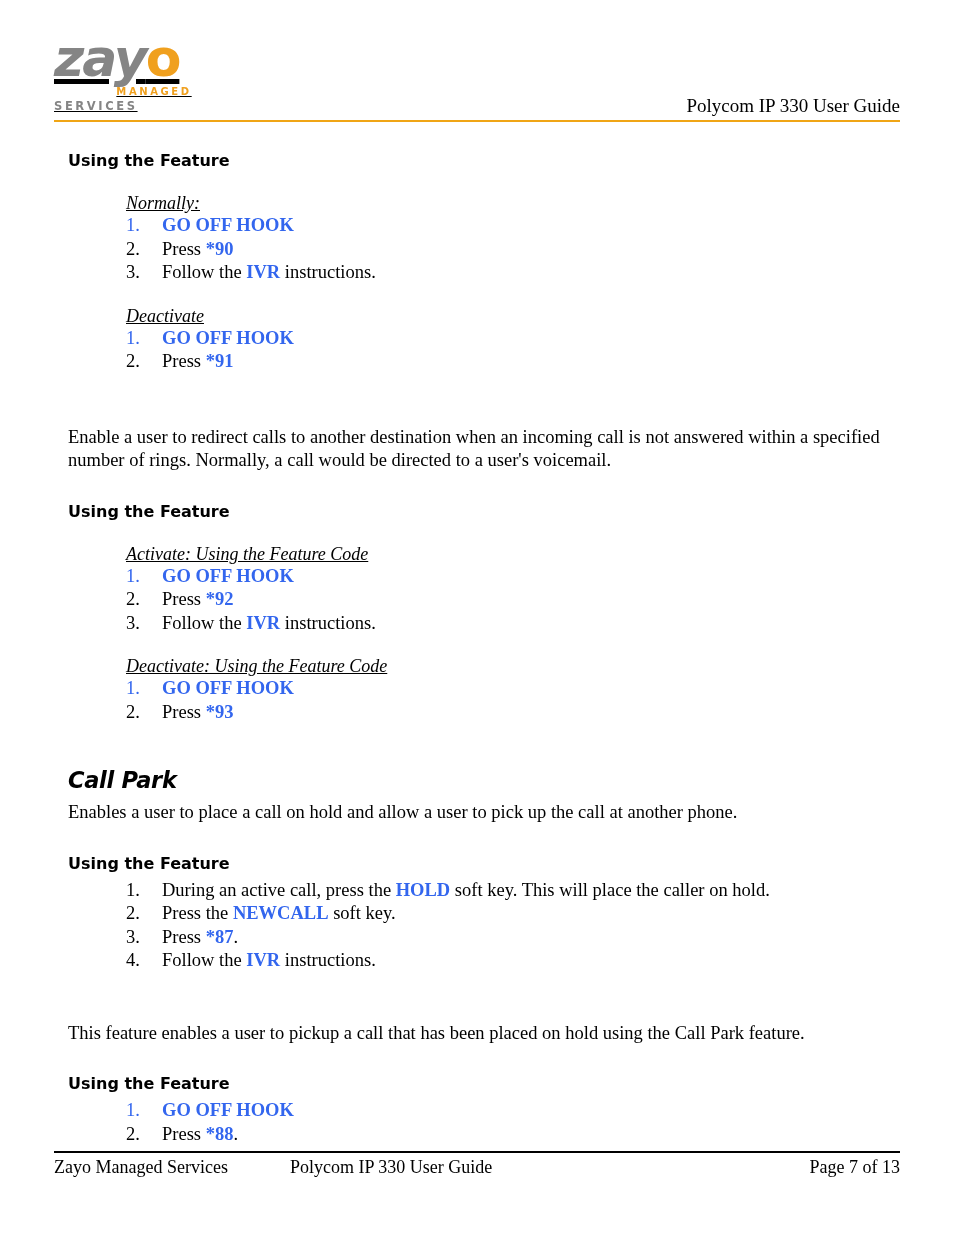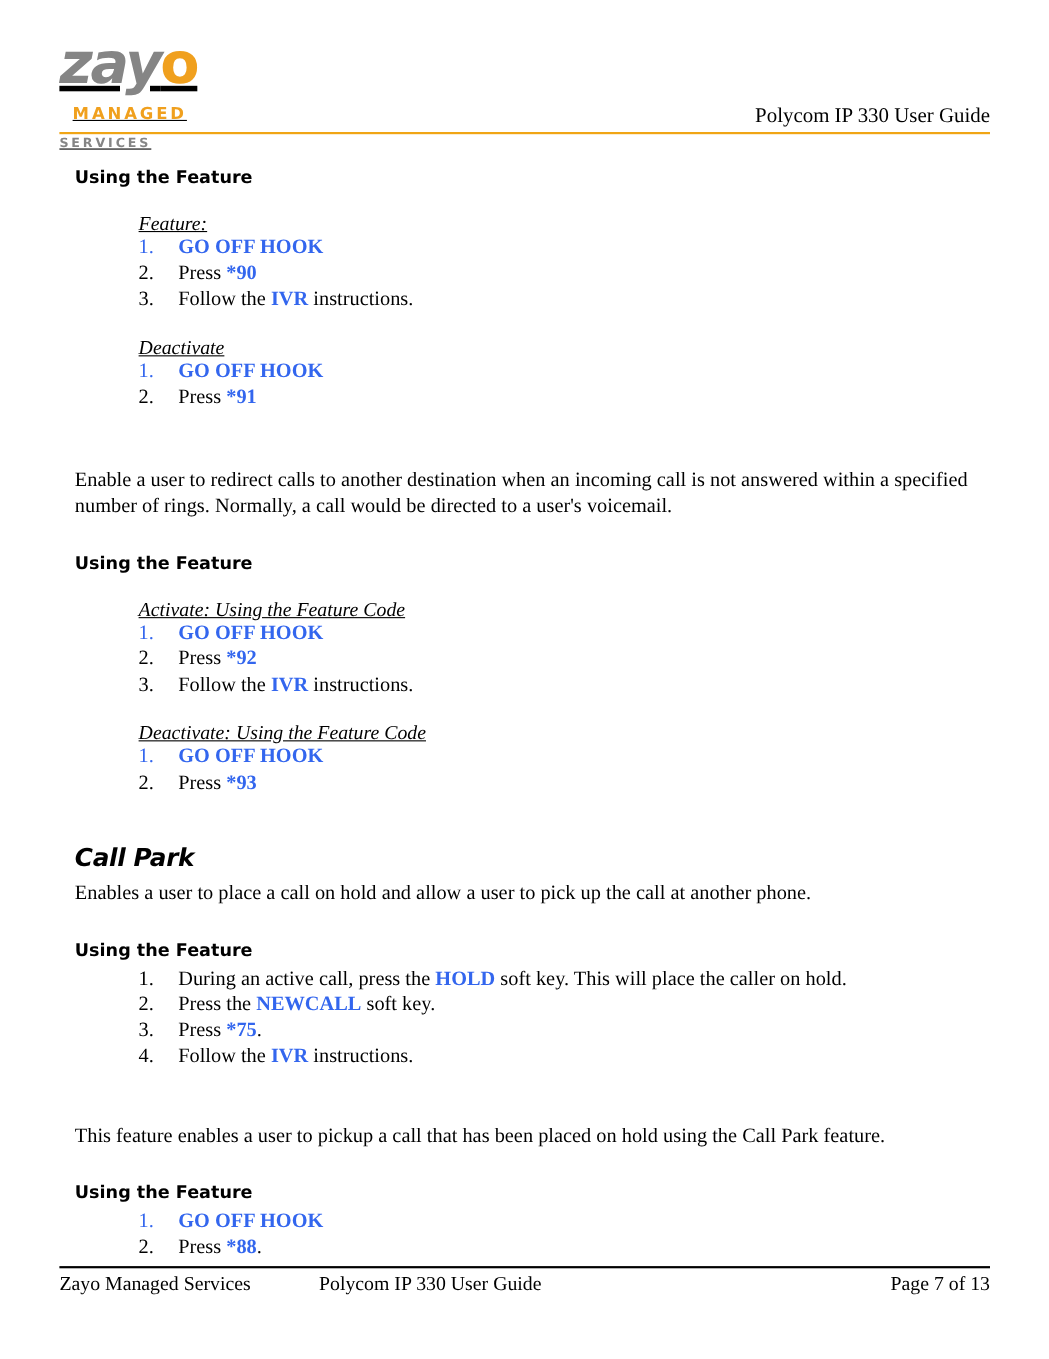--- a/index.html
+++ b/index.html
@@ -51,26 +51,27 @@
     padding: 0;
     white-space: nowrap;
   }
   .logo-word .o {
     color: #F0A01E;
     font-style: normal;
   }
   .logo-sub1 {
     font-family: "DejaVu Sans", sans-serif;
     font-weight: bold;
-    font-size: 15px;
+    font-size: 10px;
     letter-spacing: 2.6px;
     color: #F0A01E;
-    margin: 12px;
+    margin: 0;
     padding: 0;
     line-height: 15px;
+    text-align: center;
   }
   .logo-sub2 {
     font-family: "DejaVu Sans", sans-serif;
     font-weight: bold;
     font-size: 11.5px;
     letter-spacing: 2.6px;
     color: #858585;
     margin: 0;
     padding: 0;
     line-height: 15px;
@@ -226,21 +227,21 @@
     <div class="header-title">Polycom IP 330 User Guide</div>
   </div>
   <div class="header-rule"></div>
 
   <div class="content">
 
     <div>
       <h3 class="sub-title indent-2">Using the Feature</h3>
       <div class="gap-md"></div>
       <div class="indent-list">
-        <span class="label-italic">Feature:</span>
+        <span class="label-italic">Normally:</span>
         <ol class="steps">
           <li><span class="num blue">1.</span><span class="blue-bold">GO OFF HOOK</span></li>
           <li><span class="num">2.</span><span>Press </span><span class="blue-bold">*90</span></li>
           <li><span class="num">3.</span><span>Follow the </span><span class="blue-bold">IVR</span><span> instructions.</span></li>
         </ol>
         <div class="gap-md"></div>
         <span class="label-italic">Deactivate</span>
         <ol class="steps">
           <li><span class="num blue">1.</span><span class="blue-bold">GO OFF HOOK</span></li>
           <li><span class="num">2.</span><span>Press </span><span class="blue-bold">*91</span></li>
@@ -278,21 +279,21 @@
       <h2 class="section-title">Call Park</h2>
       <div style="height:7px"></div>
       <p class="body-text">Enables a user to place a call on hold and allow a user to pick up the call at another phone.</p>
       <div class="gap-lg"></div>
       <h3 class="sub-title indent-2">Using the Feature</h3>
       <div style="height:4px"></div>
       <div class="indent-list">
         <ol class="steps">
           <li><span class="num">1.</span><span>During an active call, press the </span><span class="blue-bold">HOLD</span><span> soft key.  This will place the caller on hold.</span></li>
           <li><span class="num">2.</span><span>Press the </span><span class="blue-bold">NEWCALL</span><span> soft key.</span></li>
-          <li><span class="num">3.</span><span>Press </span><span class="blue-bold">*75</span><span>.</span></li>
+          <li><span class="num">3.</span><span>Press </span><span class="blue-bold">*87</span><span>.</span></li>
           <li><span class="num">4.</span><span>Follow the </span><span class="blue-bold">IVR</span><span> instructions.</span></li>
         </ol>
       </div>
     </div>
 
     <div style="height:42px"></div>
 
     <div>
       <div style="height:7px"></div>
       <p class="body-text">This feature enables a user to pickup a call that has been placed on hold using the Call Park feature.</p>

